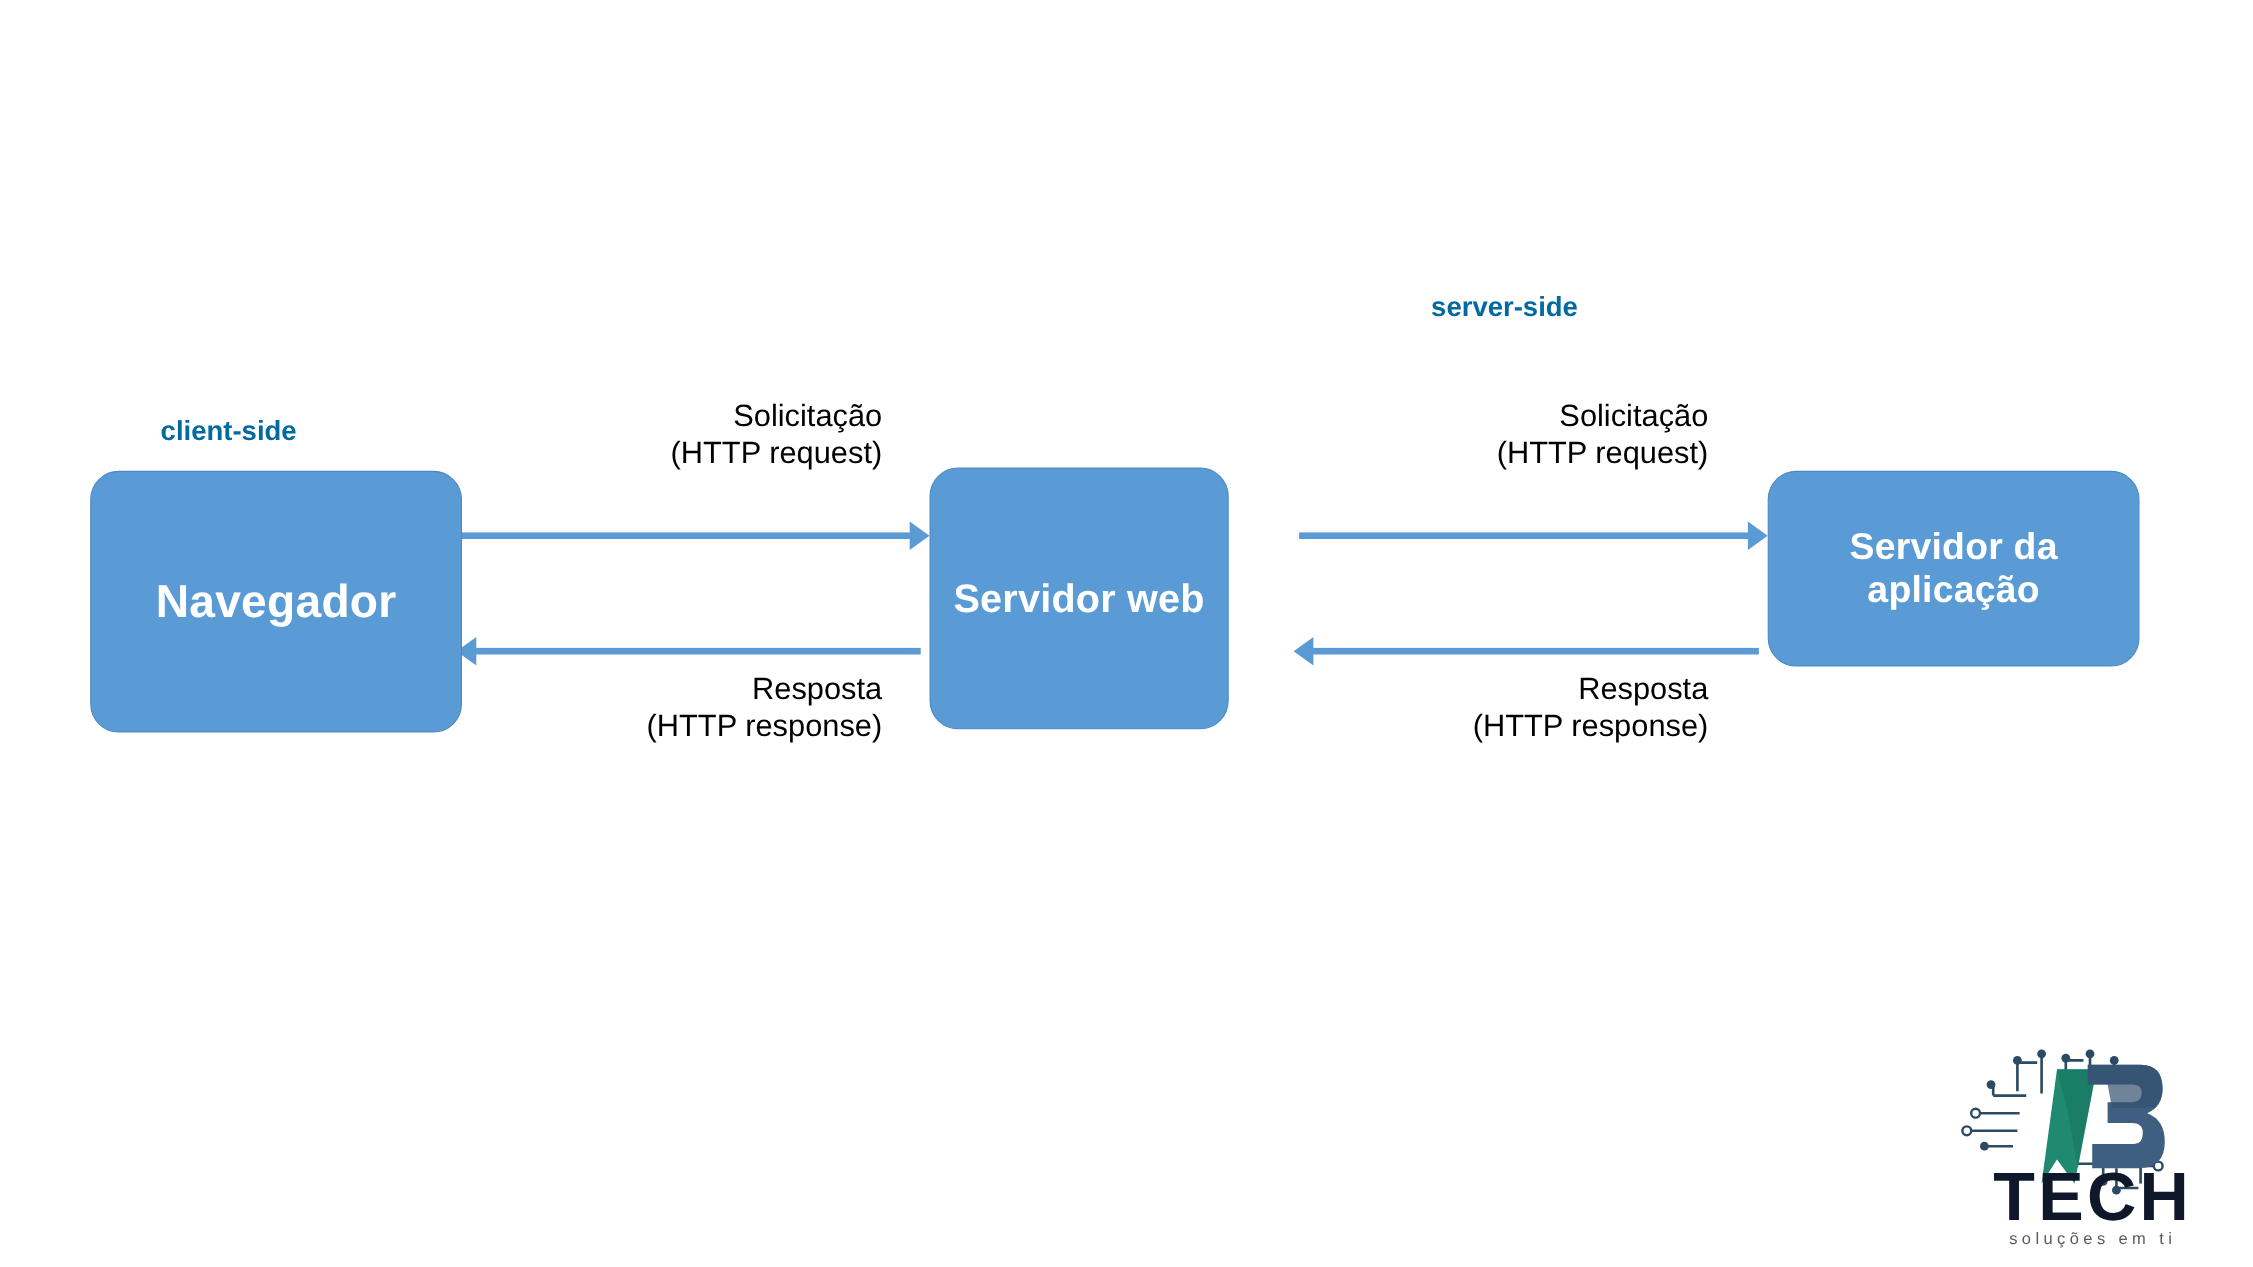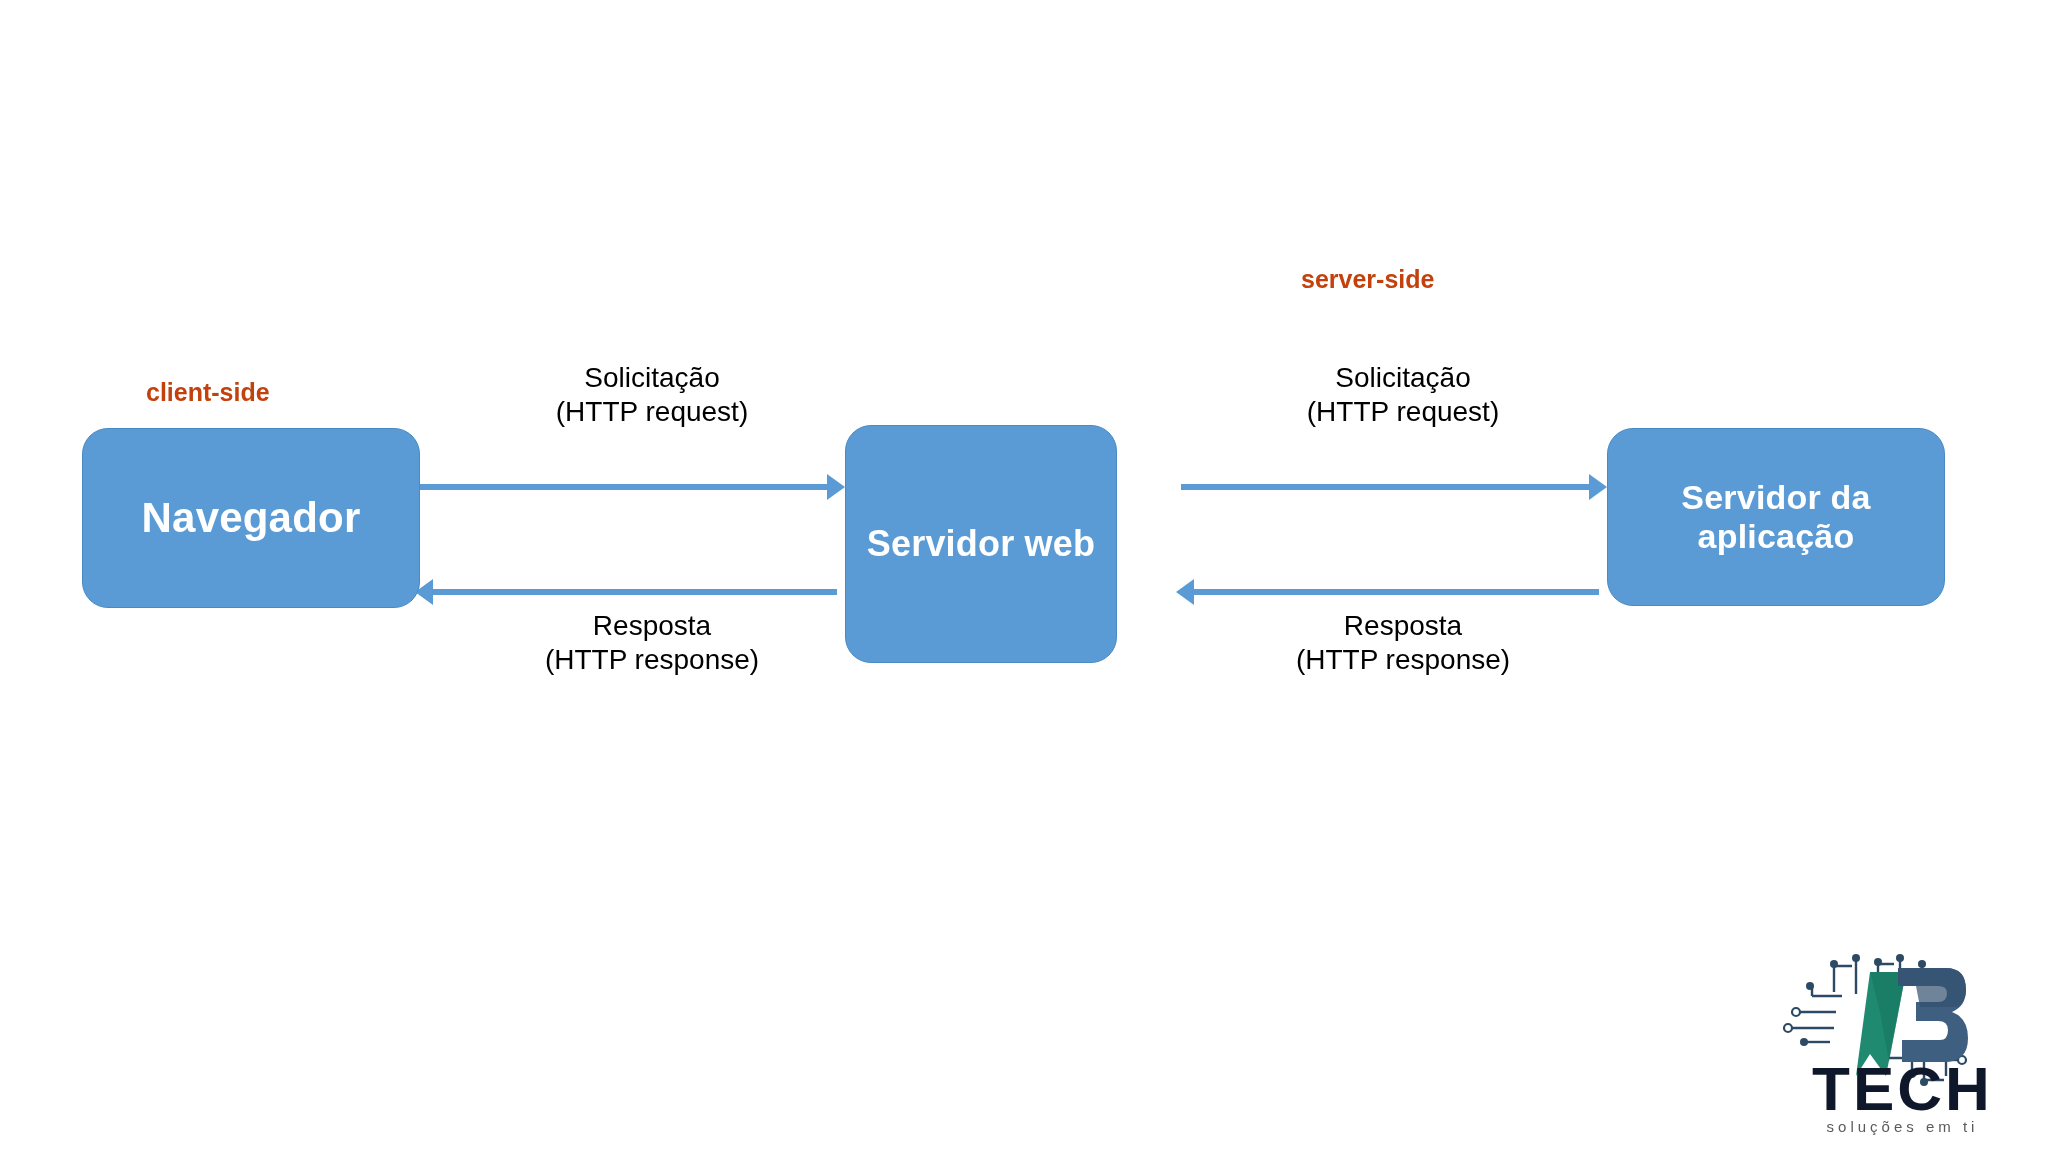--- a/index.html
+++ b/index.html
@@ -31,42 +31,42 @@
     font-weight: bold;
     line-height: 1.15;
     letter-spacing: 0.2px;
     z-index: 3;
   }
   .node-label {
     display: block;
     padding: 0 10px;
   }
 
-  #node-browser  { left: 82px;   top: 428px; width: 338px; height: 180px; font-size: 42px; text-align: right; }
+  #node-browser  { left: 82px;   top: 428px; width: 338px; height: 238px; font-size: 42px; text-align: right; }
   #node-webserver{ left: 845px;  top: 425px; width: 272px; height: 238px; font-size: 36px; }
   #node-appserver{ left: 1607px; top: 428px; width: 338px; height: 178px; font-size: 34px; }
 
   
   .side-caption {
     position: absolute;
     font-size: 25px;
     font-weight: bold;
-    color: #c2410c;
+    color: #0369a1;
     white-space: nowrap;
     z-index: 4;
   }
   #caption-client { left: 146px;  top: 378px; }
   #caption-server { left: 1301px; top: 265px; }
 
   
   .edge-label {
     position: absolute;
     font-size: 28px;
     color: #000000;
-    text-align: center;
+    text-align: right;
     line-height: 1.22;
     white-space: nowrap;
     z-index: 4;
   }
   .edge-label span { display: block; }
 
   #label-req-1  { left: 502px;  top: 361px; width: 300px; }
   #label-res-1  { left: 502px;  top: 609px; width: 300px; }
   #label-req-2  { left: 1253px; top: 361px; width: 300px; }
   #label-res-2  { left: 1253px; top: 609px; width: 300px; }

